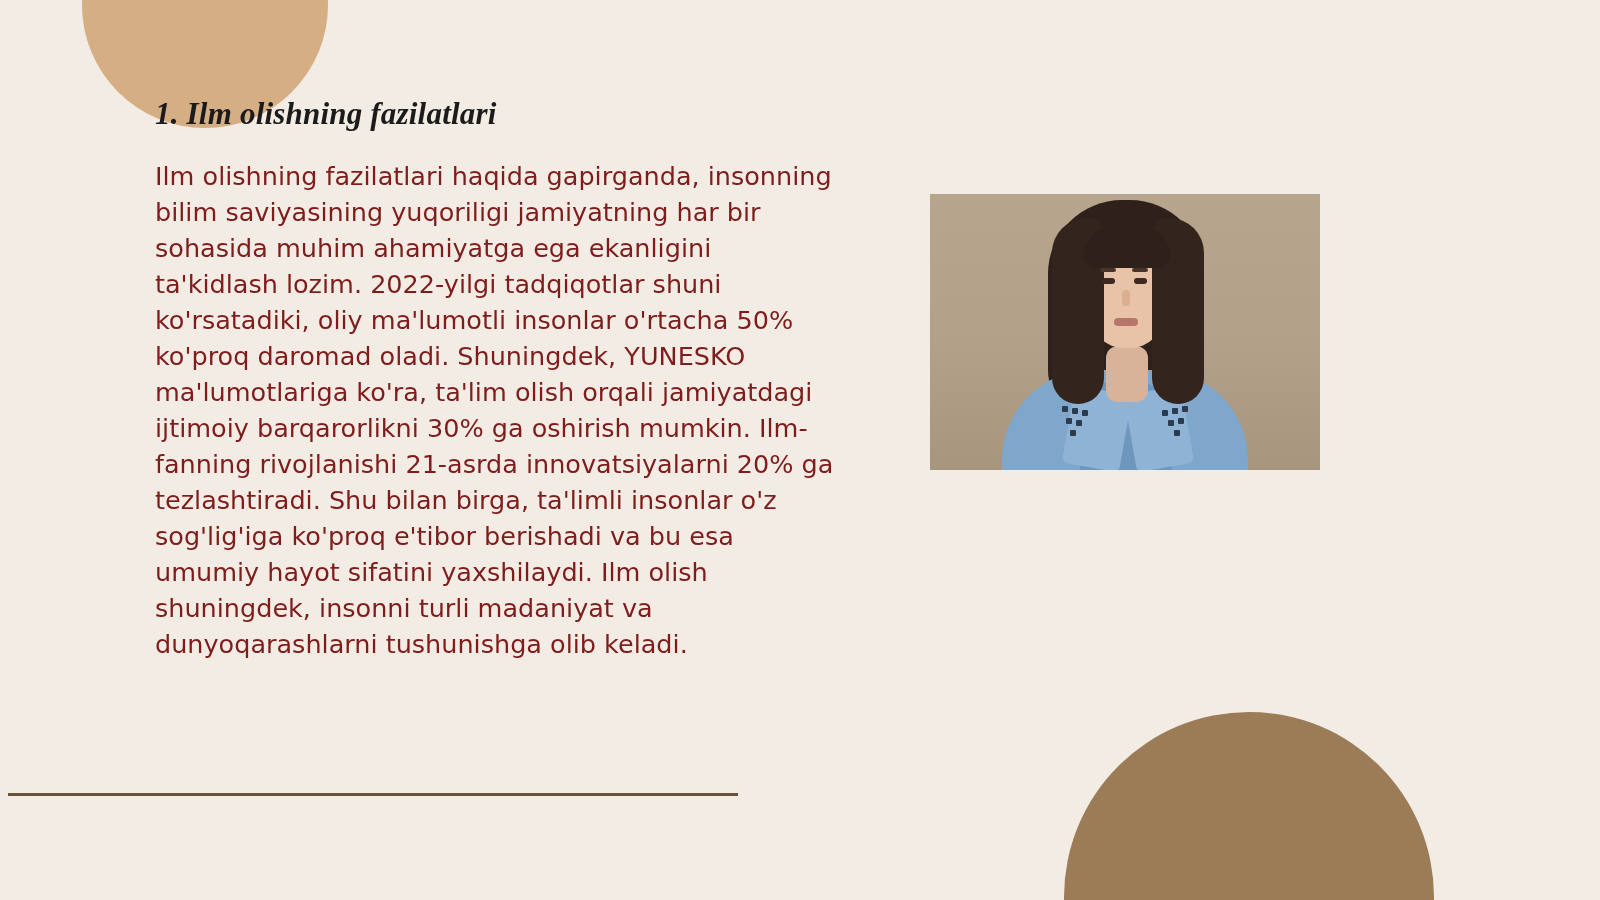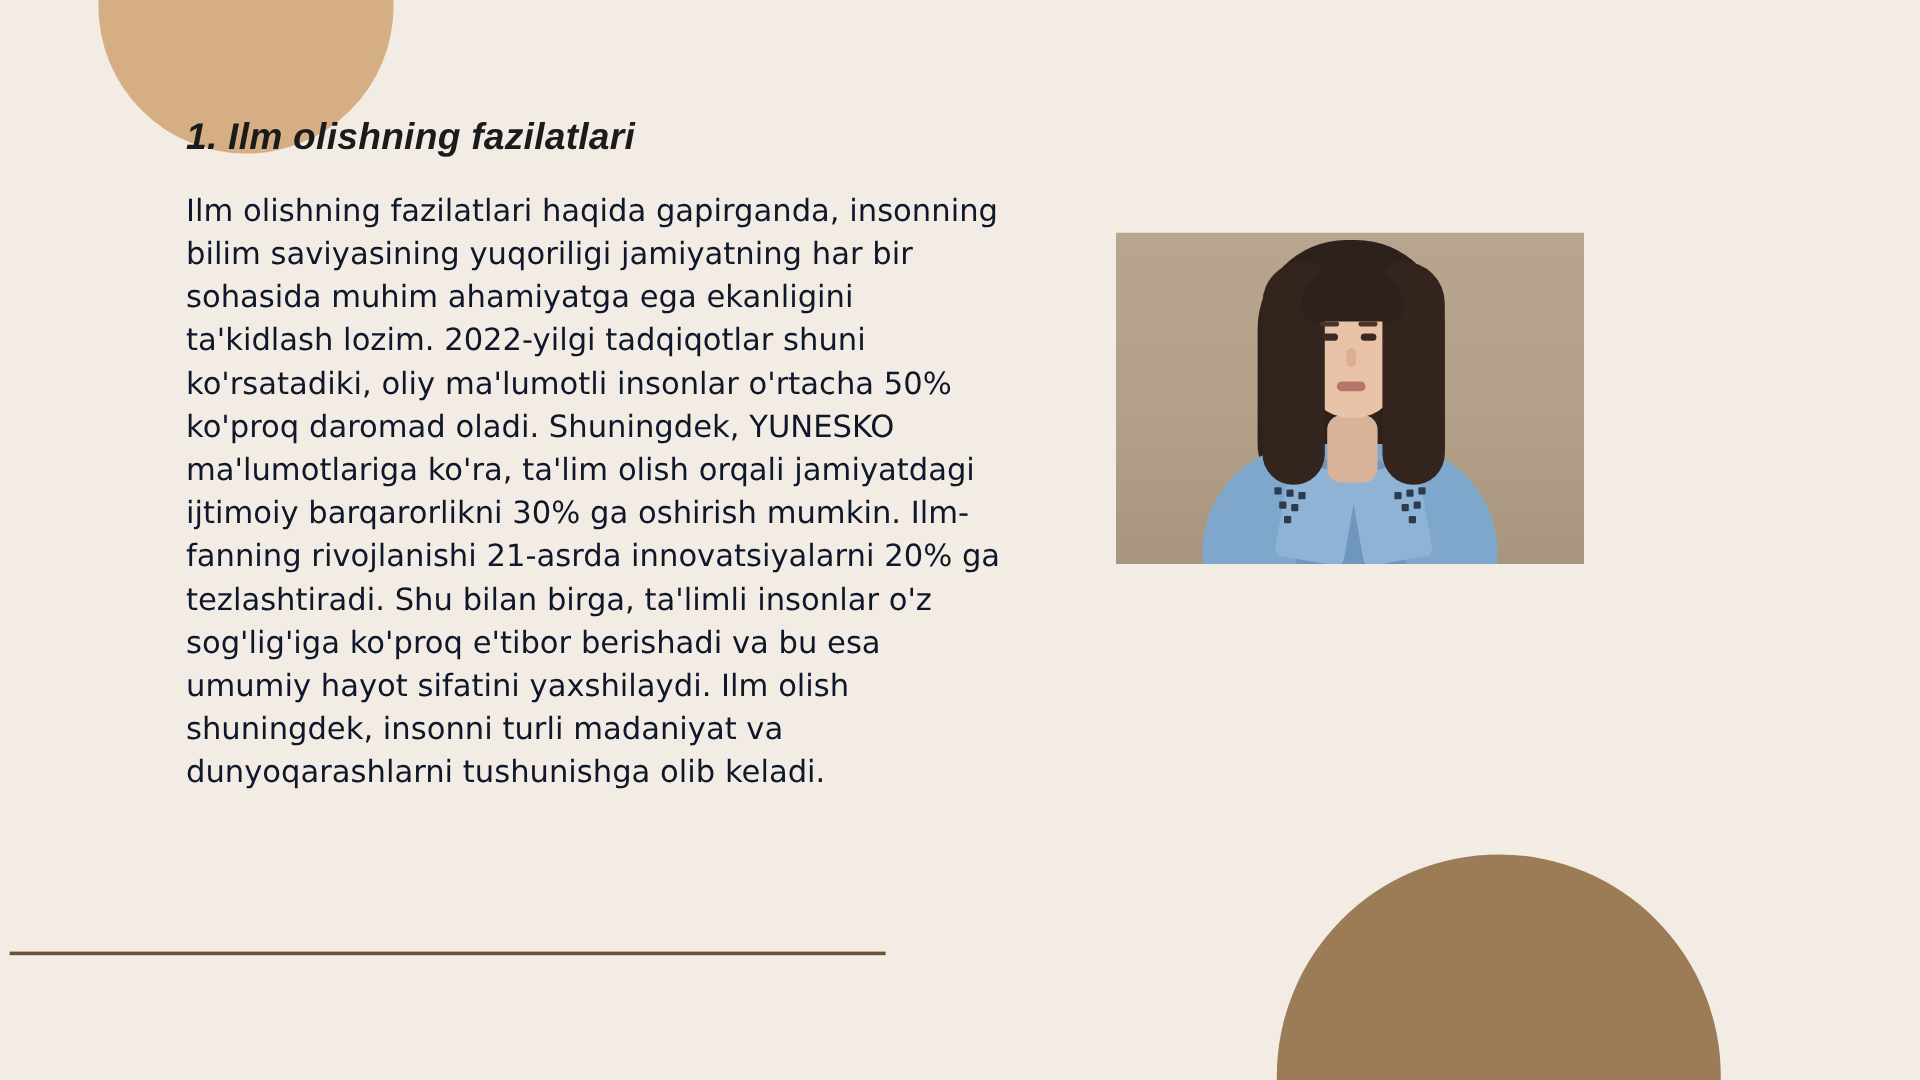--- a/index.html
+++ b/index.html
@@ -39,34 +39,34 @@
     background: #9c7c56;
   }
   
   .content {
     position: absolute;
     left: 155px;
     top: 95px;
     width: 700px;
   }
   .slide-title {
-    font-family: Liberation Sans, sans-serif;
+    font-family: Liberation Serif, serif;
     font-style: italic;
     font-weight: bold;
     font-size: 31px;
     color: #1b1b1b;
     letter-spacing: 0.2px;
     margin: 0 0 26px 0;
     line-height: 1.2;
   }
   .slide-body {
     font-family: "DejaVu Sans", sans-serif;
     font-size: 25.5px;
     line-height: 36px;
-    color: #0f172a;
+    color: #7f1d1d;
     margin: 0;
     width: 680px;
     white-space: pre-line;
   }
   .divider {
     position: absolute;
     left: 8px;
     top: 793px;
     width: 730px;
     height: 3px;

